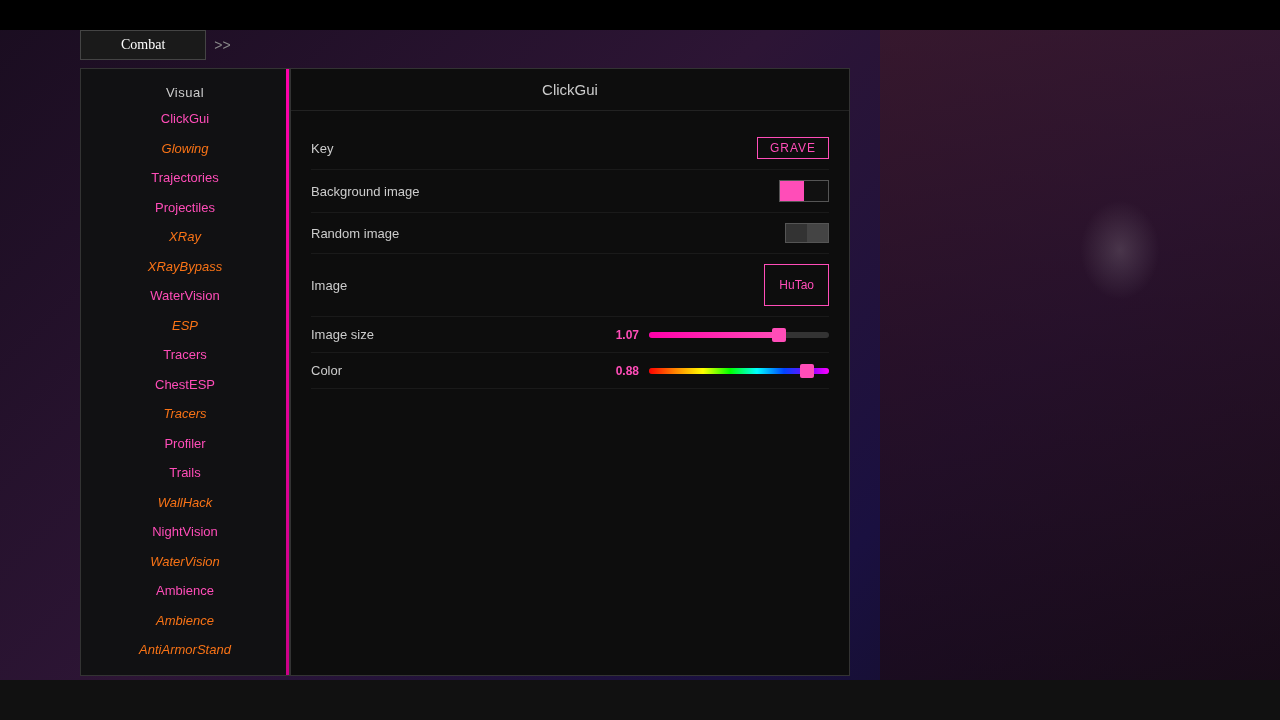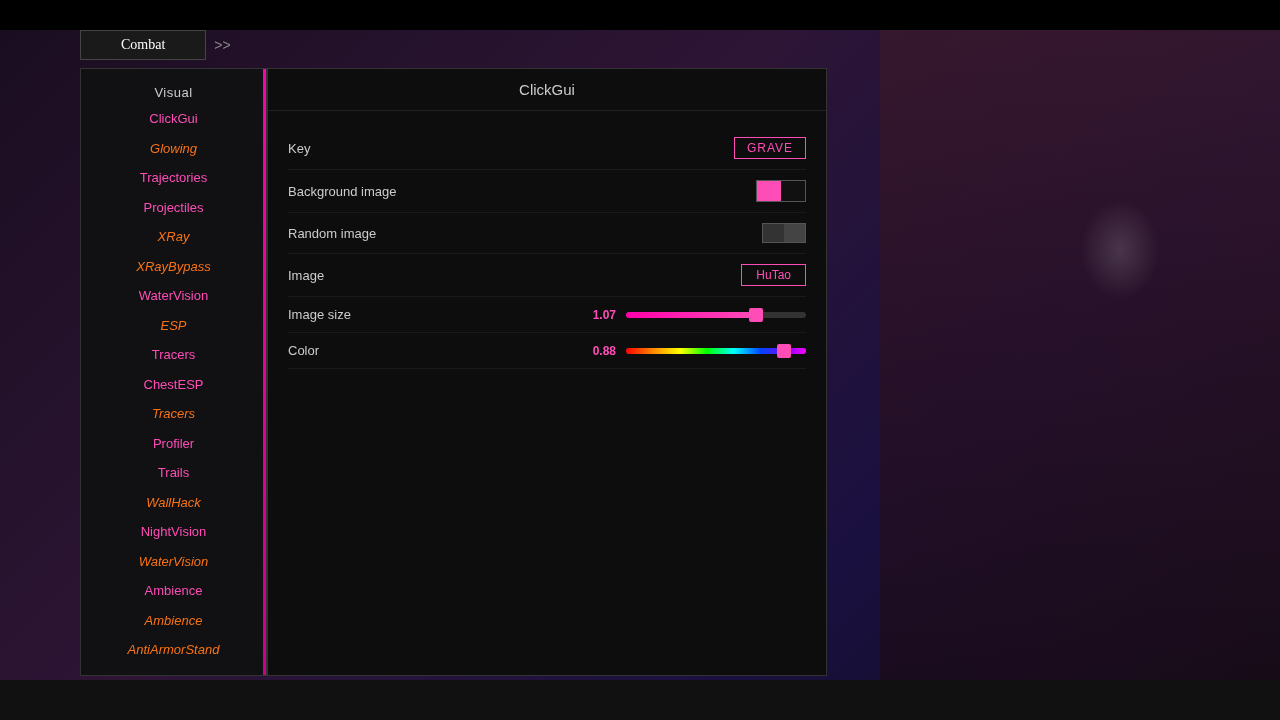--- a/index.html
+++ b/index.html
@@ -85,21 +85,21 @@
     }
 
     
     .layout {
       display: flex;
       gap: 0;
     }
 
     
     .sidebar {
-      width: 187px;
+      width: 210px;
       background: #111113;
       border: 1px solid #333;
       position: relative;
       padding: 10px 0;
     }
 
     .sidebar-section-label {
       color: #ccc;
       font-size: 13px;
       text-align: center;
@@ -211,21 +211,21 @@
     .toggle-right {
       flex: 1;
       background: #444;
     }
 
     
     .image-btn {
       background: transparent;
       border: 1px solid #ff4db8;
       color: #ff4db8;
-      padding: 3px 14px;
+      padding: 13px 14px;
       font-size: 12px;
       cursor: pointer;
     }
 
     
     .slider-container {
       display: flex;
       align-items: center;
       gap: 10px;
     }

